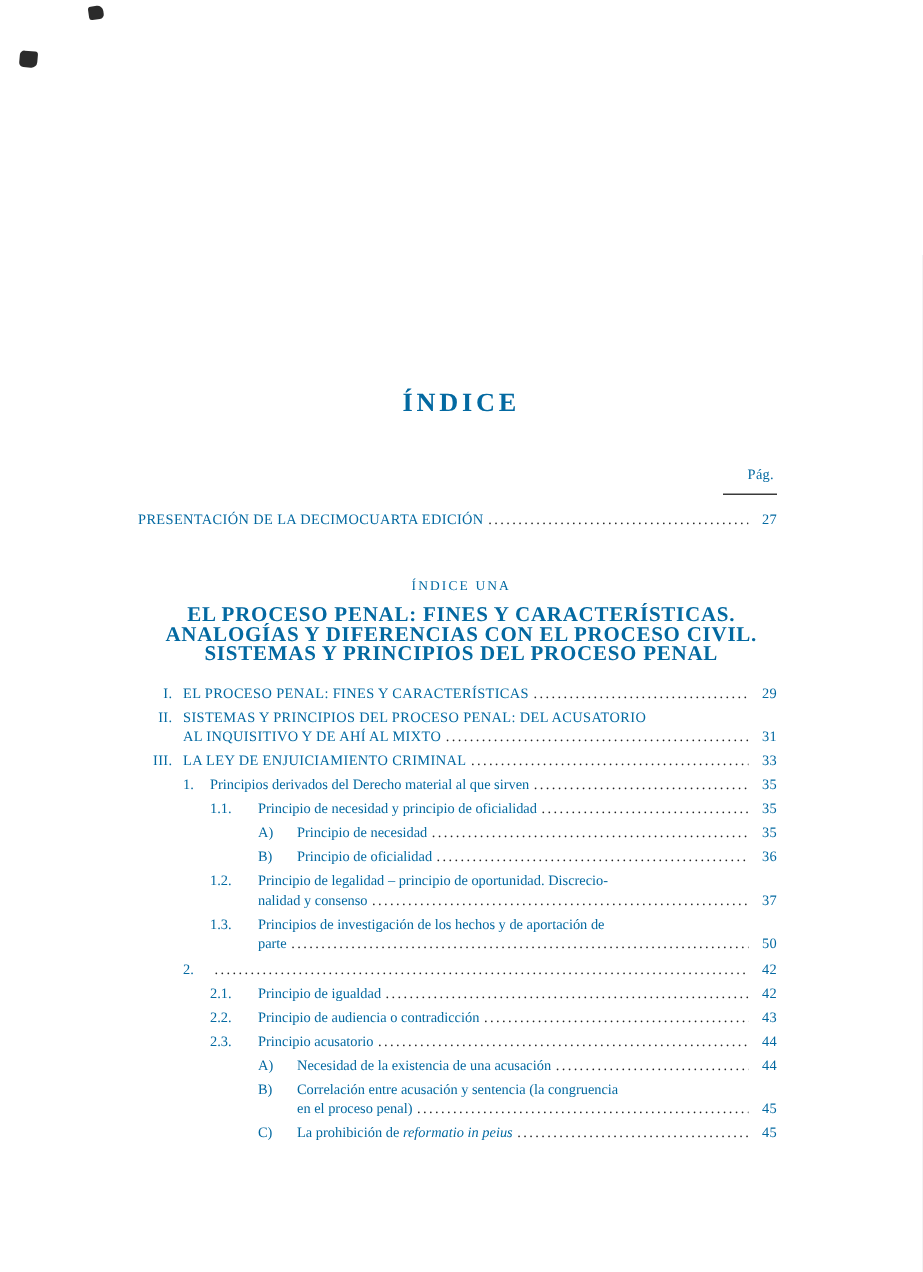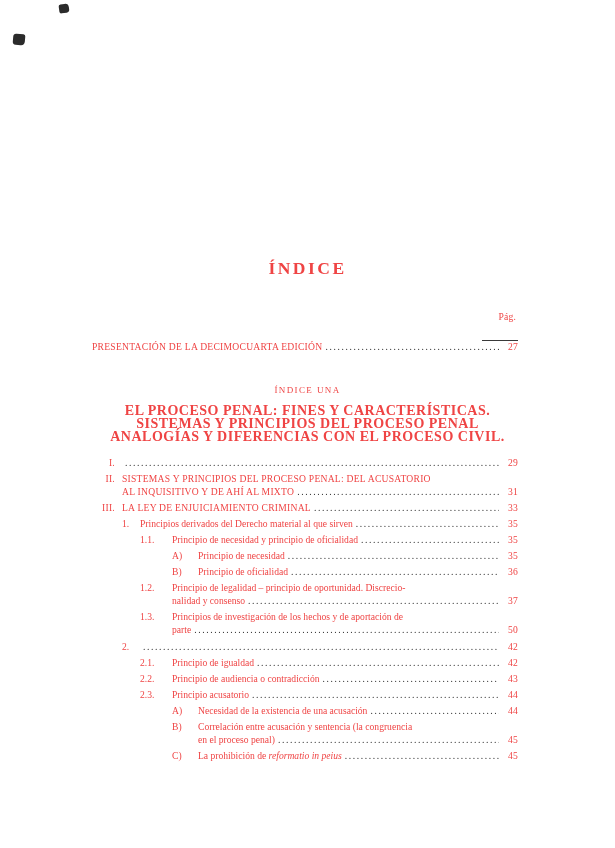--- a/index.html
+++ b/index.html
@@ -1,36 +1,36 @@
 <!DOCTYPE html>
 <html><head>
 <meta charset="utf-8">
 <style>
   html, body { margin: 0; padding: 0; background: #e9e9e9; }
   .page {
     position: relative;
     width: 615px; height: 848px;
     margin: 0 auto;
     background: #ffffff;
-    color: #ef4444;
+    color: #0369a1;
     font-family: "Liberation Serif", "DejaVu Serif", serif;
     overflow: hidden;
   }
   .mark { position: absolute; background: #2b2b2b; }
   .mark1 { left: 59px; top: 4px; width: 10px; height: 9px; border-radius: 2px 4px 3px 2px; transform: rotate(-8deg); }
   .mark2 { left: 13px; top: 34px; width: 12px; height: 11px; border-radius: 3px 2px 4px 3px; transform: rotate(5deg); }
 
   .title {
     position: absolute; top: 258px; left: 0; width: 100%;
     margin: 0; text-align: center;
     font-size: 17.5px; font-weight: bold; letter-spacing: 2.5px;
   }
 
   .pag-wrap { position: absolute; top: 311px; left: 92px; width: 426px; text-align: right; font-size: 9.6px; }
-  .pag-label { display: inline-block; padding: 0 2px 18px 16px; border-bottom: 1px solid #3a3a3a; letter-spacing: 0.2px; }
+  .pag-label { display: inline-block; padding: 0 2px 7px 16px; border-bottom: 1px solid #3a3a3a; letter-spacing: 0.2px; }
 
   .presentation { position: absolute; top: 340px; left: 92px; width: 426px; font-size: 9.6px; line-height: 13.4px; }
 
   .kicker {
     position: absolute; top: 385px; left: 0; width: 100%;
     text-align: center; font-size: 9px; letter-spacing: 1.4px;
   }
   .lesson-heading {
     position: absolute; top: 404px; left: 70px; width: 475px;
     text-align: center; font-weight: bold;
@@ -72,28 +72,29 @@
           <span class="leader"></span>
           <span class="pg">27</span>
         </div>
       </div>
     </div>
 
   <div class="kicker">ÍNDICE UNA</div>
 
   <div class="lesson-heading">
     <div>EL PROCESO PENAL: FINES Y CARACTERÍSTICAS.</div>
+    <div>ANALOGÍAS Y DIFERENCIAS CON EL PROCESO CIVIL.</div>
     <div>SISTEMAS Y PRINCIPIOS DEL PROCESO PENAL</div>
-    <div>ANALOGÍAS Y DIFERENCIAS CON EL PROCESO CIVIL.</div>
   </div>
 
   <div class="toc">
       <div class="entry caps" style="padding-left: 30px;">
         <span class="lbl" style="left: 0px; width: 23px; text-align: right;">I.</span>
         <div class="line last">
+          <span class="txt">EL PROCESO PENAL: FINES Y CARACTERÍSTICAS</span>
           <span class="leader"></span>
           <span class="pg">29</span>
         </div>
       </div>
       <div class="entry caps" style="padding-left: 30px;">
         <span class="lbl" style="left: 0px; width: 23px; text-align: right;">II.</span>
         <div class="line">SISTEMAS Y PRINCIPIOS DEL PROCESO PENAL: DEL ACUSATORIO</div>
         <div class="line last">
           <span class="txt">AL INQUISITIVO Y DE AHÍ AL MIXTO</span>
           <span class="leader"></span>

